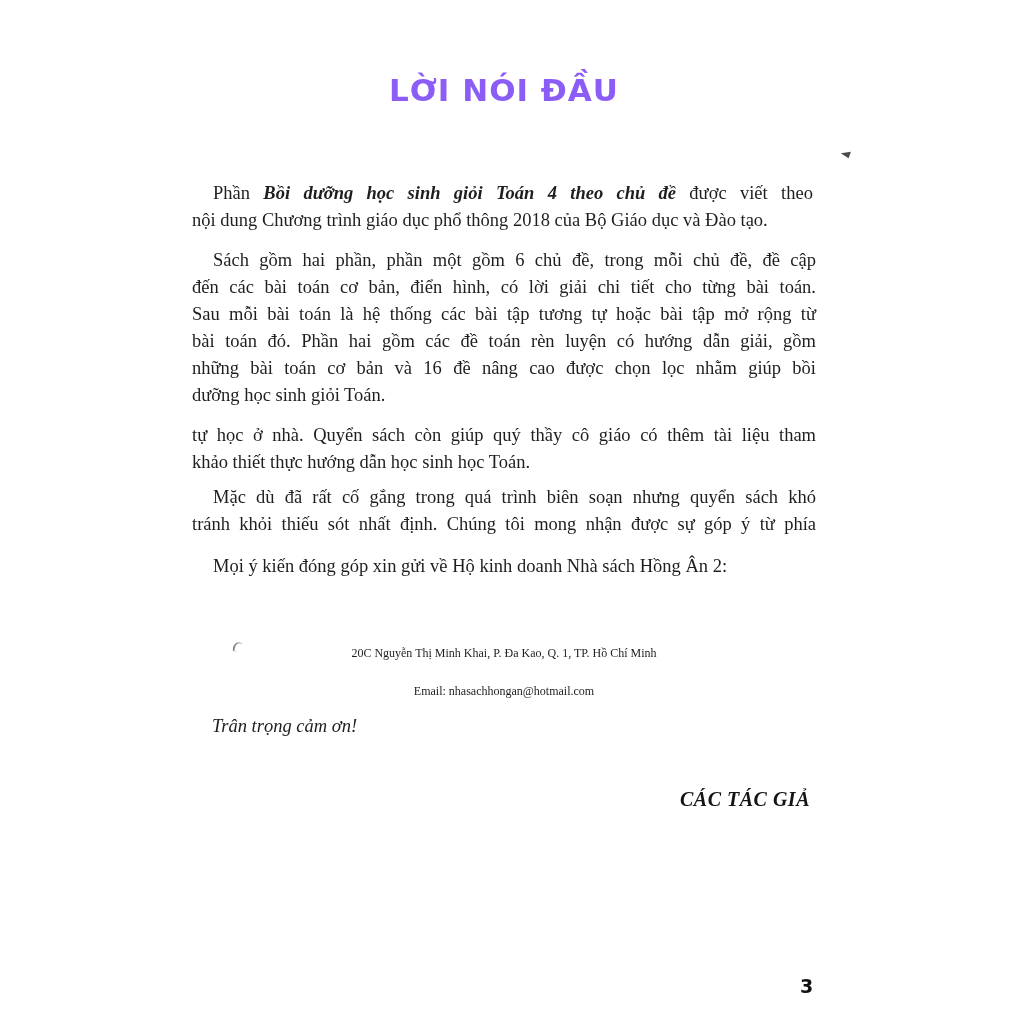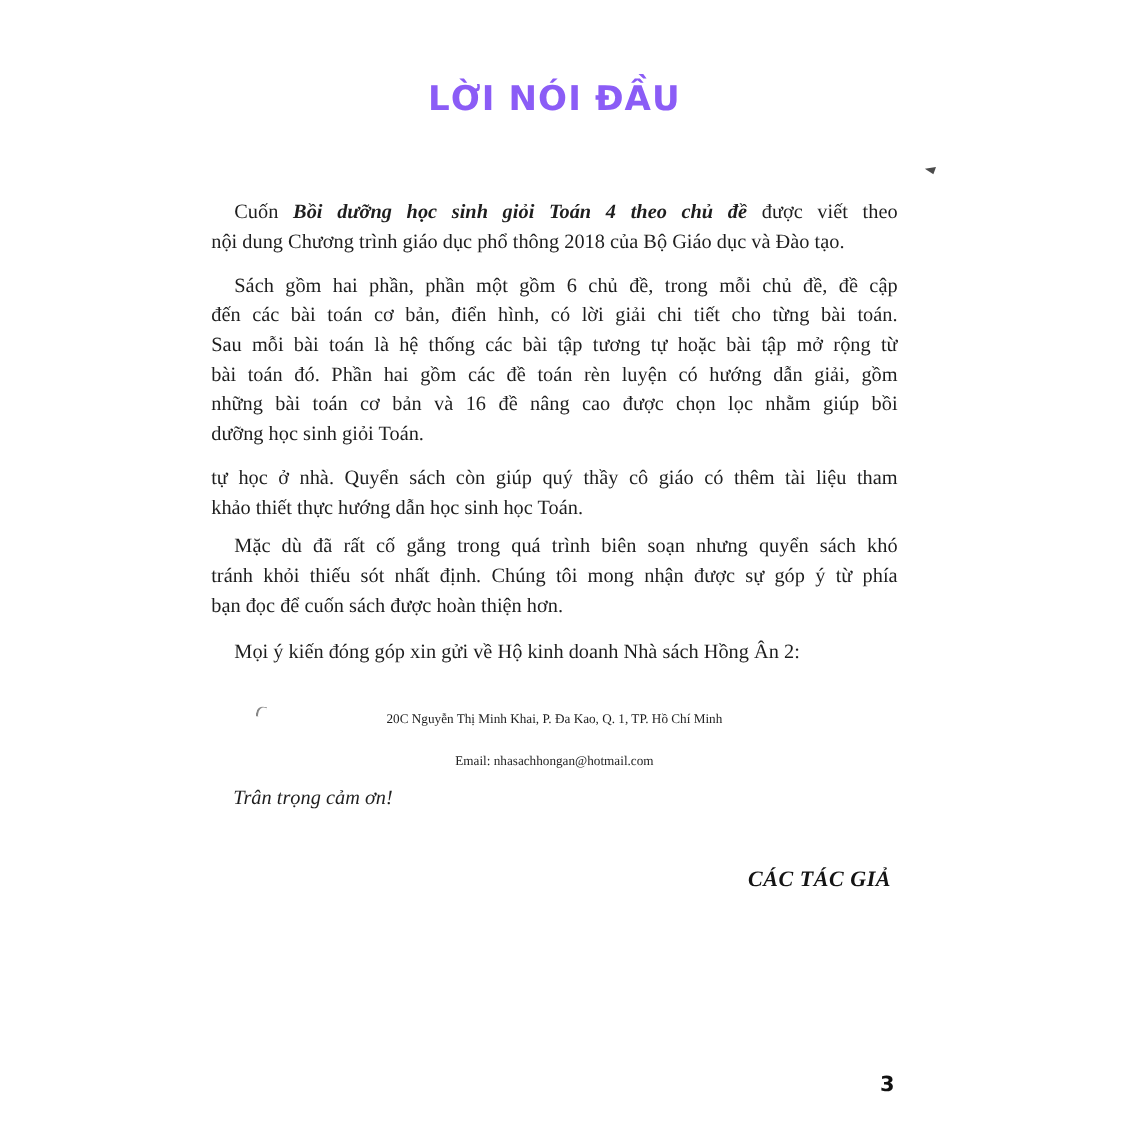--- a/index.html
+++ b/index.html
@@ -66,39 +66,38 @@
 </head>
 <body>
 
 <div class="page">
   <h1 class="title">LỜI NÓI ĐẦU</h1>
 
   <span class="artifact-a"></span>
 
   <div class="body-col">
       <div class="para">
-        <div class="line ind"><span style="word-spacing: 8.70312px;"><span class="seg-n">Cuốn </span><span class="seg-bi">Bồi dưỡng học sinh giỏi Toán 4 theo chủ đề</span><span class="seg-n"> được viết theo</span></span></div>
+        <div class="line ind"><span style="word-spacing: 8.70312px;"><span class="seg-n">Phần </span><span class="seg-bi">Bồi dưỡng học sinh giỏi Toán 4 theo chủ đề</span><span class="seg-n"> được viết theo</span></span></div>
         <div class="line"><span><span class="seg-n">nội dung Chương trình giáo dục phổ thông 2018 của Bộ Giáo dục và Đào tạo.</span></span></div>
       </div>
       <div class="para">
         <div class="line ind"><span style="word-spacing: 5.74271px;"><span class="seg-n">Sách gồm hai phần, phần một gồm 6 chủ đề, trong mỗi chủ đề, đề cập</span></span></div>
         <div class="line"><span style="word-spacing: 5.90918px;"><span class="seg-n">đến các bài toán cơ bản, điển hình, có lời giải chi tiết cho từng bài toán.</span></span></div>
         <div class="line"><span style="word-spacing: 4.6829px;"><span class="seg-n">Sau mỗi bài toán là hệ thống các bài tập tương tự hoặc bài tập mở rộng từ</span></span></div>
         <div class="line"><span style="word-spacing: 5.92604px;"><span class="seg-n">bài toán đó. Phần hai gồm các đề toán rèn luyện có hướng dẫn giải, gồm</span></span></div>
         <div class="line"><span style="word-spacing: 6.66042px;"><span class="seg-n">những bài toán cơ bản và 16 đề nâng cao được chọn lọc nhằm giúp bồi</span></span></div>
         <div class="line"><span><span class="seg-n">dưỡng học sinh giỏi Toán.</span></span></div>
       </div>
       <div class="para">
         <div class="line"><span style="word-spacing: 4.91309px;"><span class="seg-n">tự học ở nhà. Quyển sách còn giúp quý thầy cô giáo có thêm tài liệu tham</span></span></div>
         <div class="line"><span><span class="seg-n">khảo thiết thực hướng dẫn học sinh học Toán.</span></span></div>
       </div>
       <div class="para">
         <div class="line ind"><span style="word-spacing: 5.51116px;"><span class="seg-n">Mặc dù đã rất cố gắng trong quá trình biên soạn nhưng quyển sách khó</span></span></div>
         <div class="line"><span style="word-spacing: 4.68542px;"><span class="seg-n">tránh khỏi thiếu sót nhất định. Chúng tôi mong nhận được sự góp ý từ phía</span></span></div>
-        <div class="line"><span><span class="seg-n">bạn đọc để cuốn sách được hoàn thiện hơn.</span></span></div>
       </div>
       <div class="para">
         <div class="line ind"><span><span class="seg-n">Mọi ý kiến đóng góp xin gửi về Hộ kinh doanh Nhà sách Hồng Ân 2:</span></span></div>
       </div>
     </div>
 
   <span class="artifact-b"></span>
   <div class="addr">20C Nguyễn Thị Minh Khai, P. Đa Kao, Q. 1, TP. Hồ Chí Minh</div>
   <div class="email">Email: nhasachhongan@hotmail.com</div>
   <div class="thanks">Trân trọng cảm ơn!</div>

